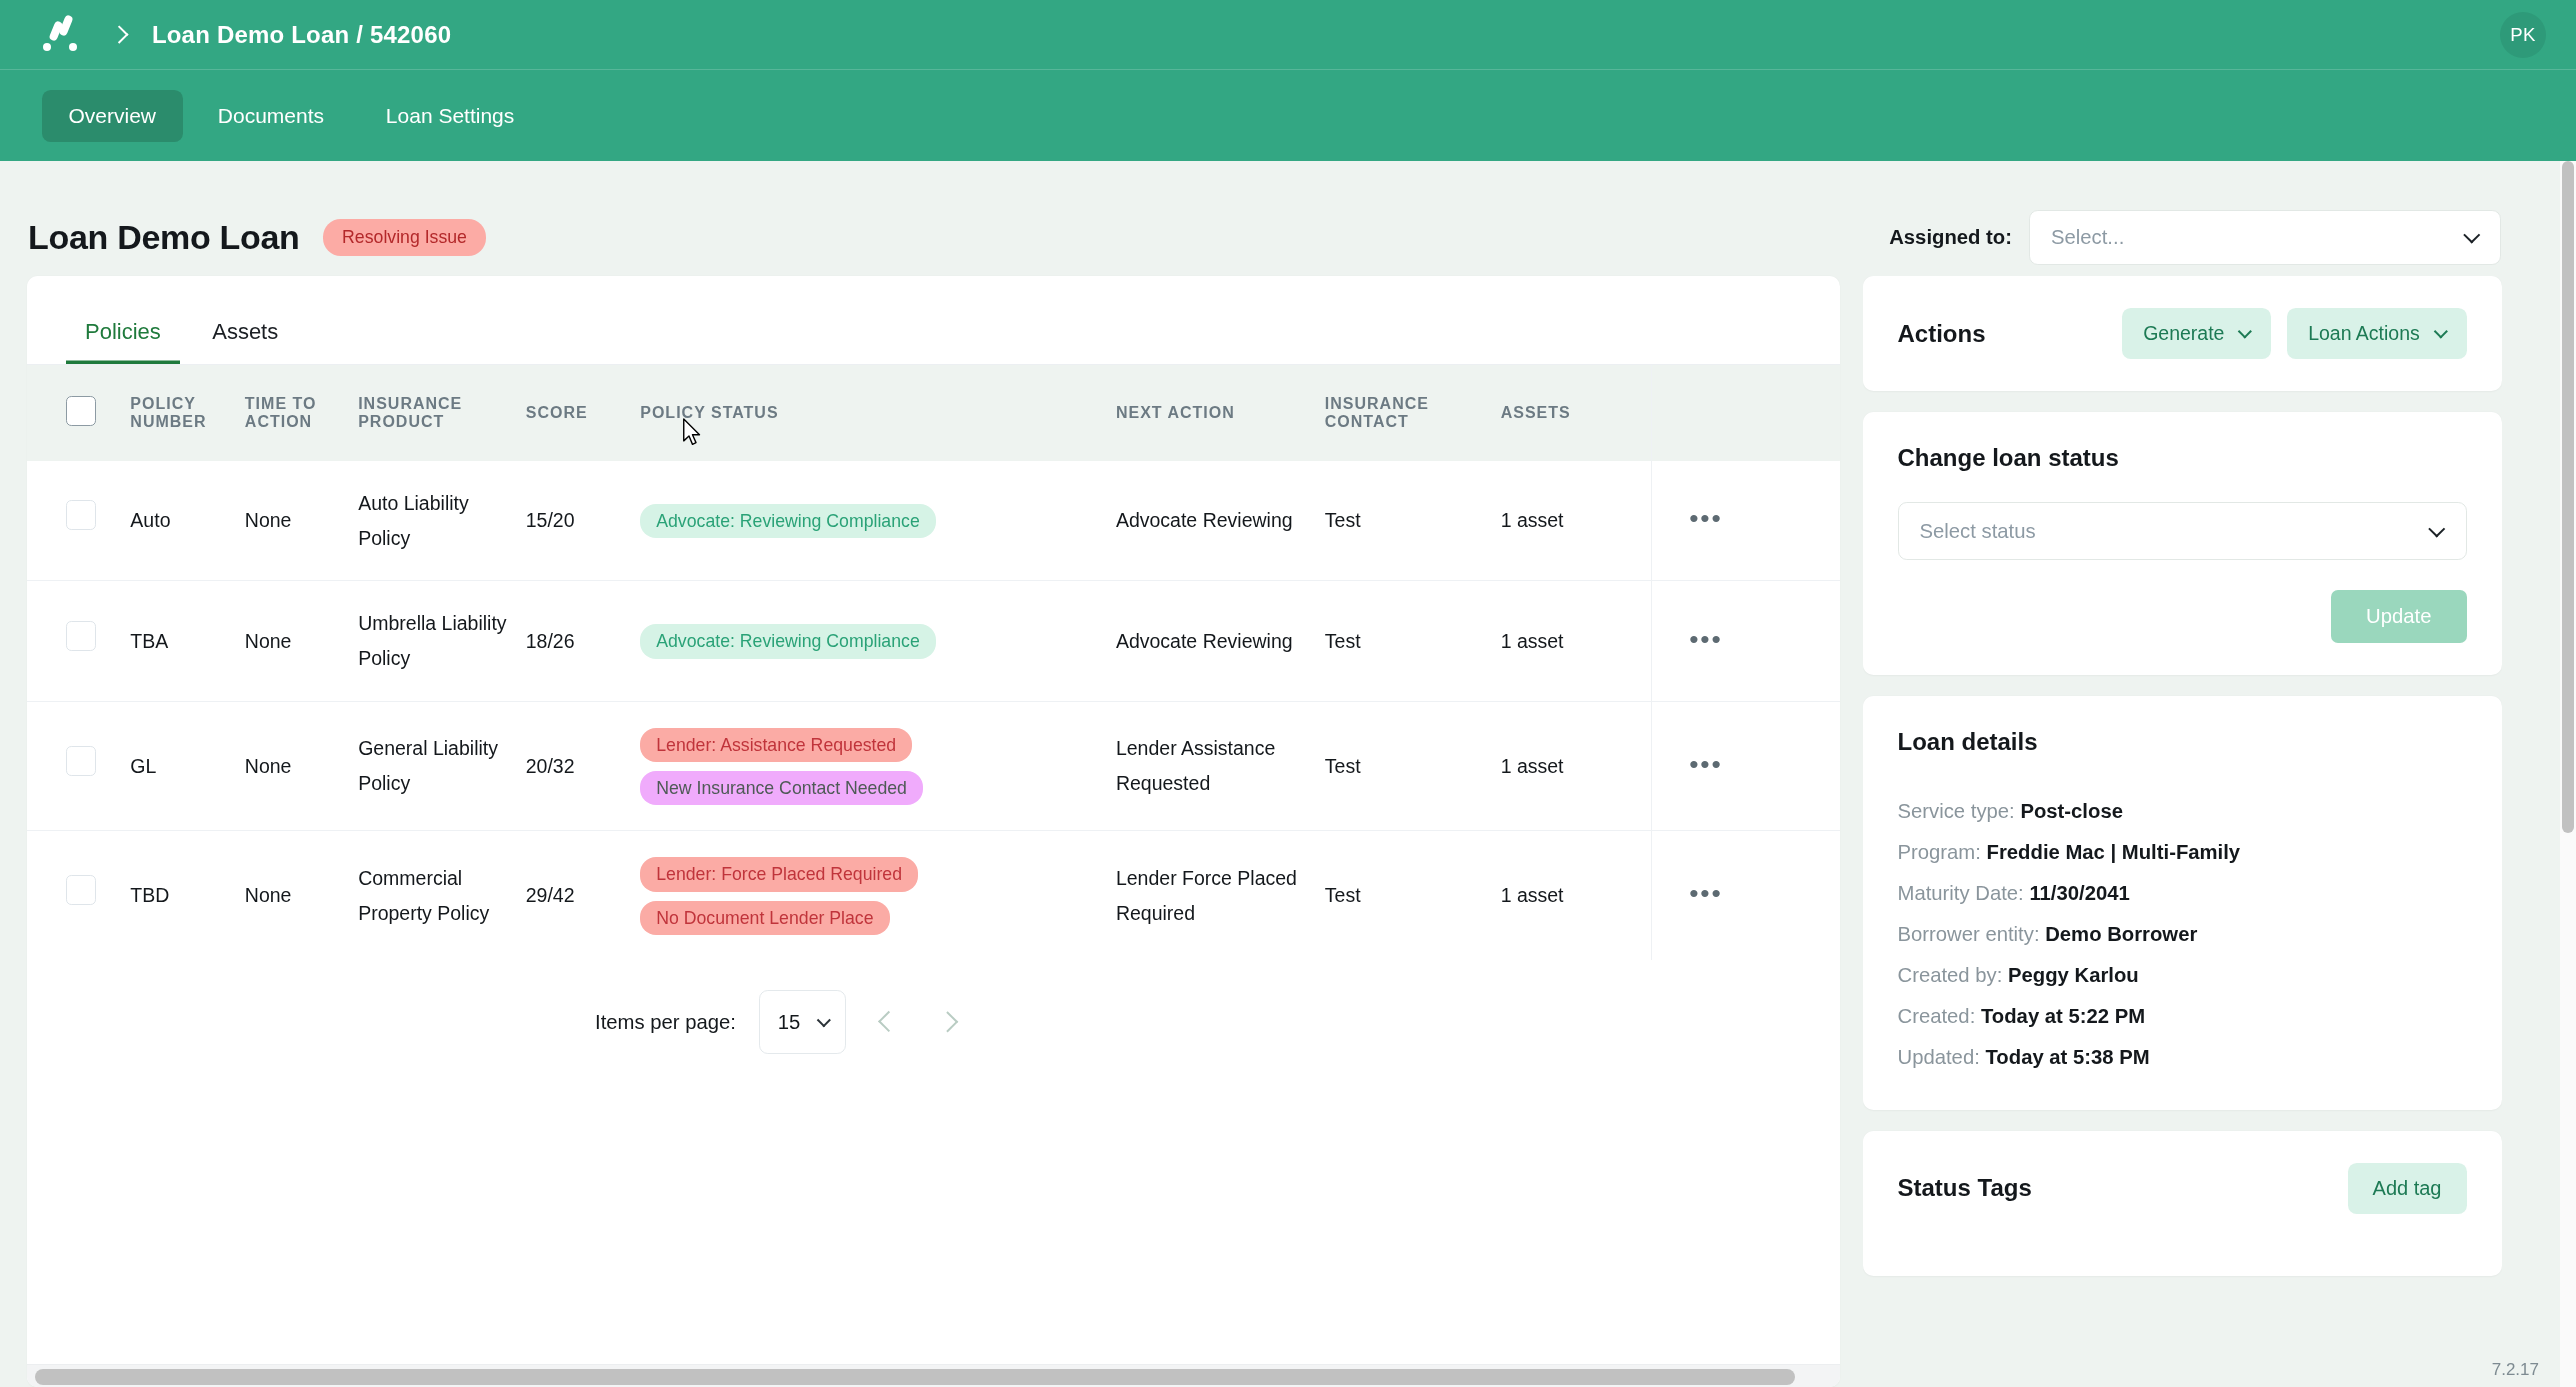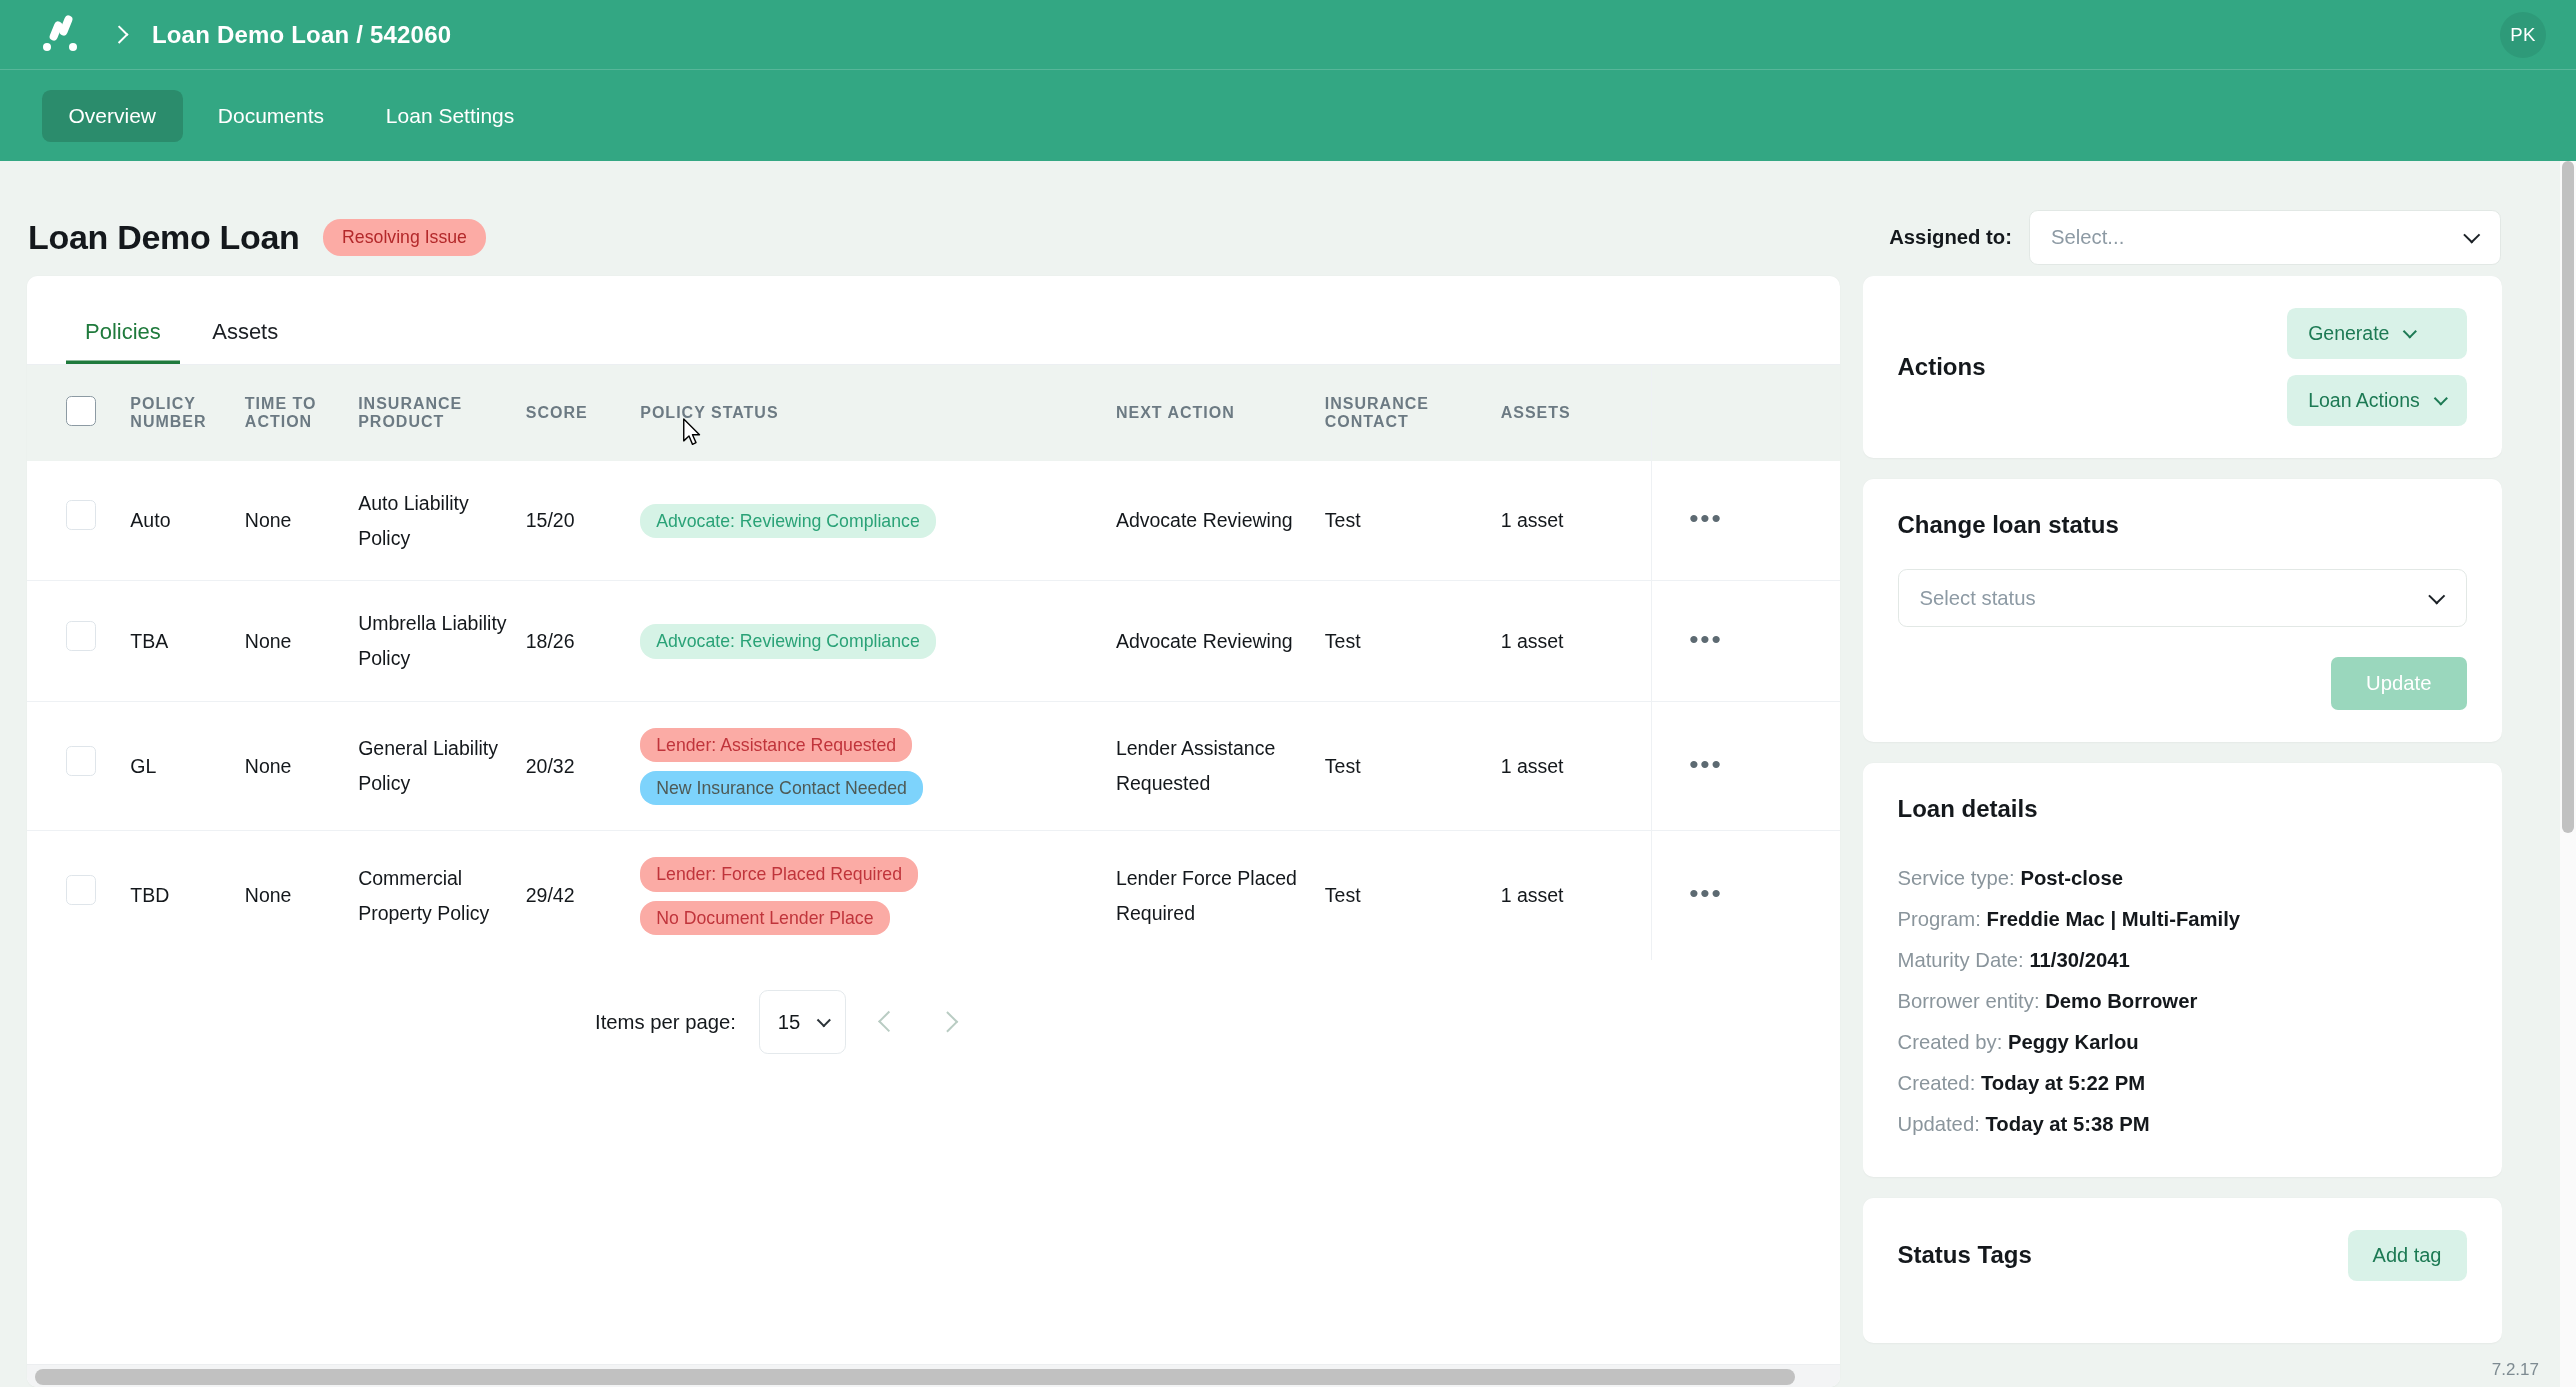--- a/index.html
+++ b/index.html
@@ -237,21 +237,21 @@
     border-radius: 16px;
     padding: 6.2px 16px;
     font-size: 17.7px;
     margin-bottom: 8px;
     white-space: nowrap;
     line-height: 1.25;
   }
   .badge:last-child { margin-bottom: 0; }
   .badge.green { background: #d6f3e6; color: #2aa277; }
   .badge.red   { background: #fbaba5; color: #c0343b; }
-  .badge.grey  { background: #7dd3fc; color: #4e5a56; }
+  .badge.grey  { background: #f0abfc; color: #4e5a56; }
 
   .dots {
     font-size: 26.5px; color: #5d6a72;
     letter-spacing: 1.8px; cursor: pointer;
     line-height: 1;
   }
 
   
   .pagination {
     display: flex;
@@ -323,21 +323,21 @@
     color: #1d7a54;
     font-size: 19.5px;
     border-radius: 8.8px;
     padding: 14px 21px;
     display: flex; align-items: center; gap: 16px;
     position: relative;
     cursor: pointer;
     white-space: nowrap;
   }
   .btn-green .caret { position: static; transform: rotate(45deg) translate(-1.8px,-1.8px); }
-  .actions-btns { margin-left: auto; display: flex; gap: 16px; flex-direction: column; }
+  .actions-btns { margin-left: auto; display: flex; gap: 16px; }
 
   .status-select {
     height: 58px;
     border: 0.9px solid #e2e8e5;
     border-radius: 8.8px;
     display: flex; align-items: center;
     padding: 0 21px;
     font-size: 20.3px;
     color: #8d9aa4;
     position: relative;

